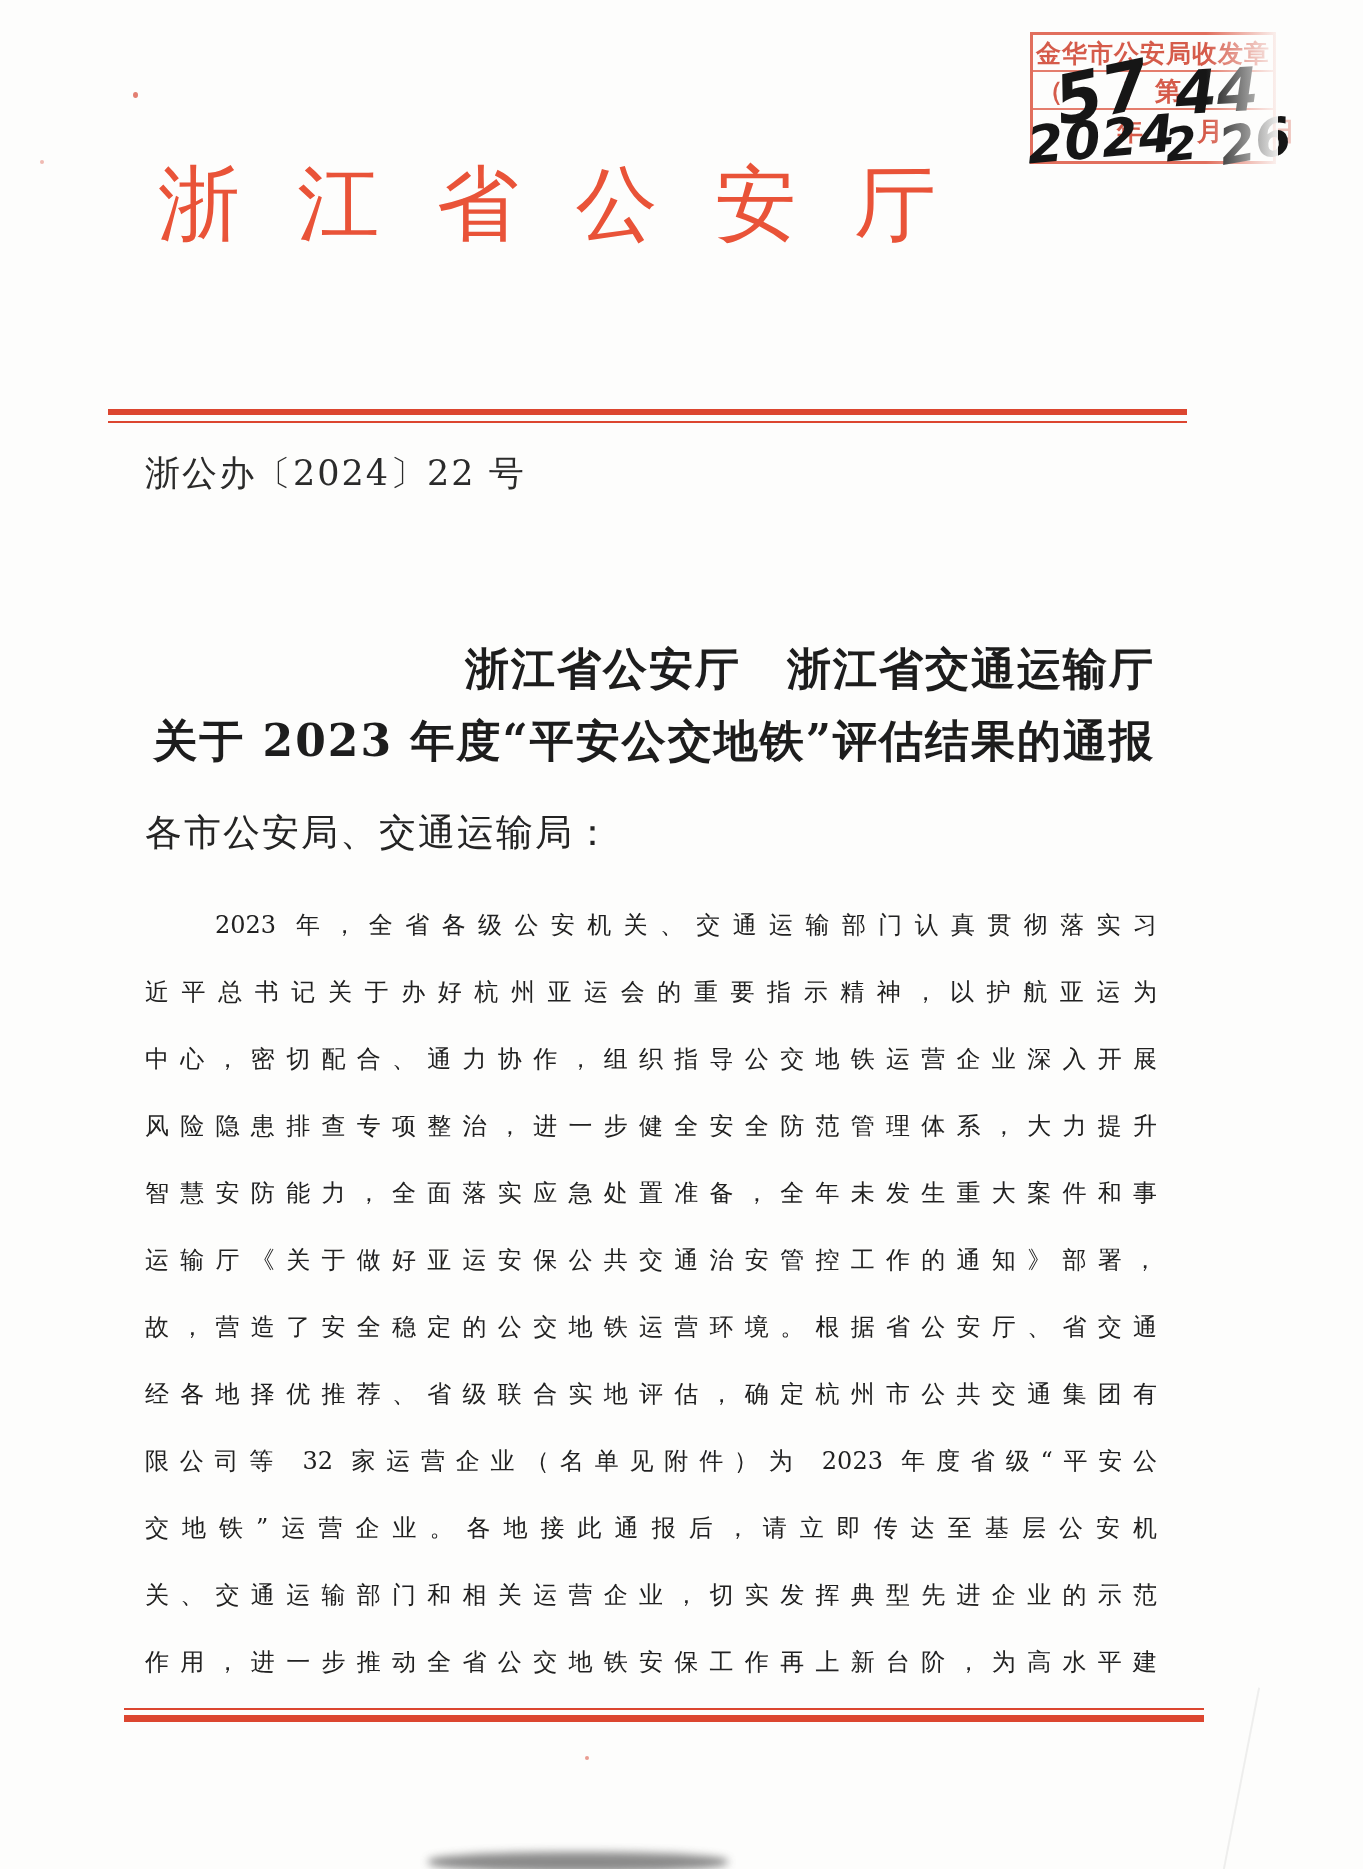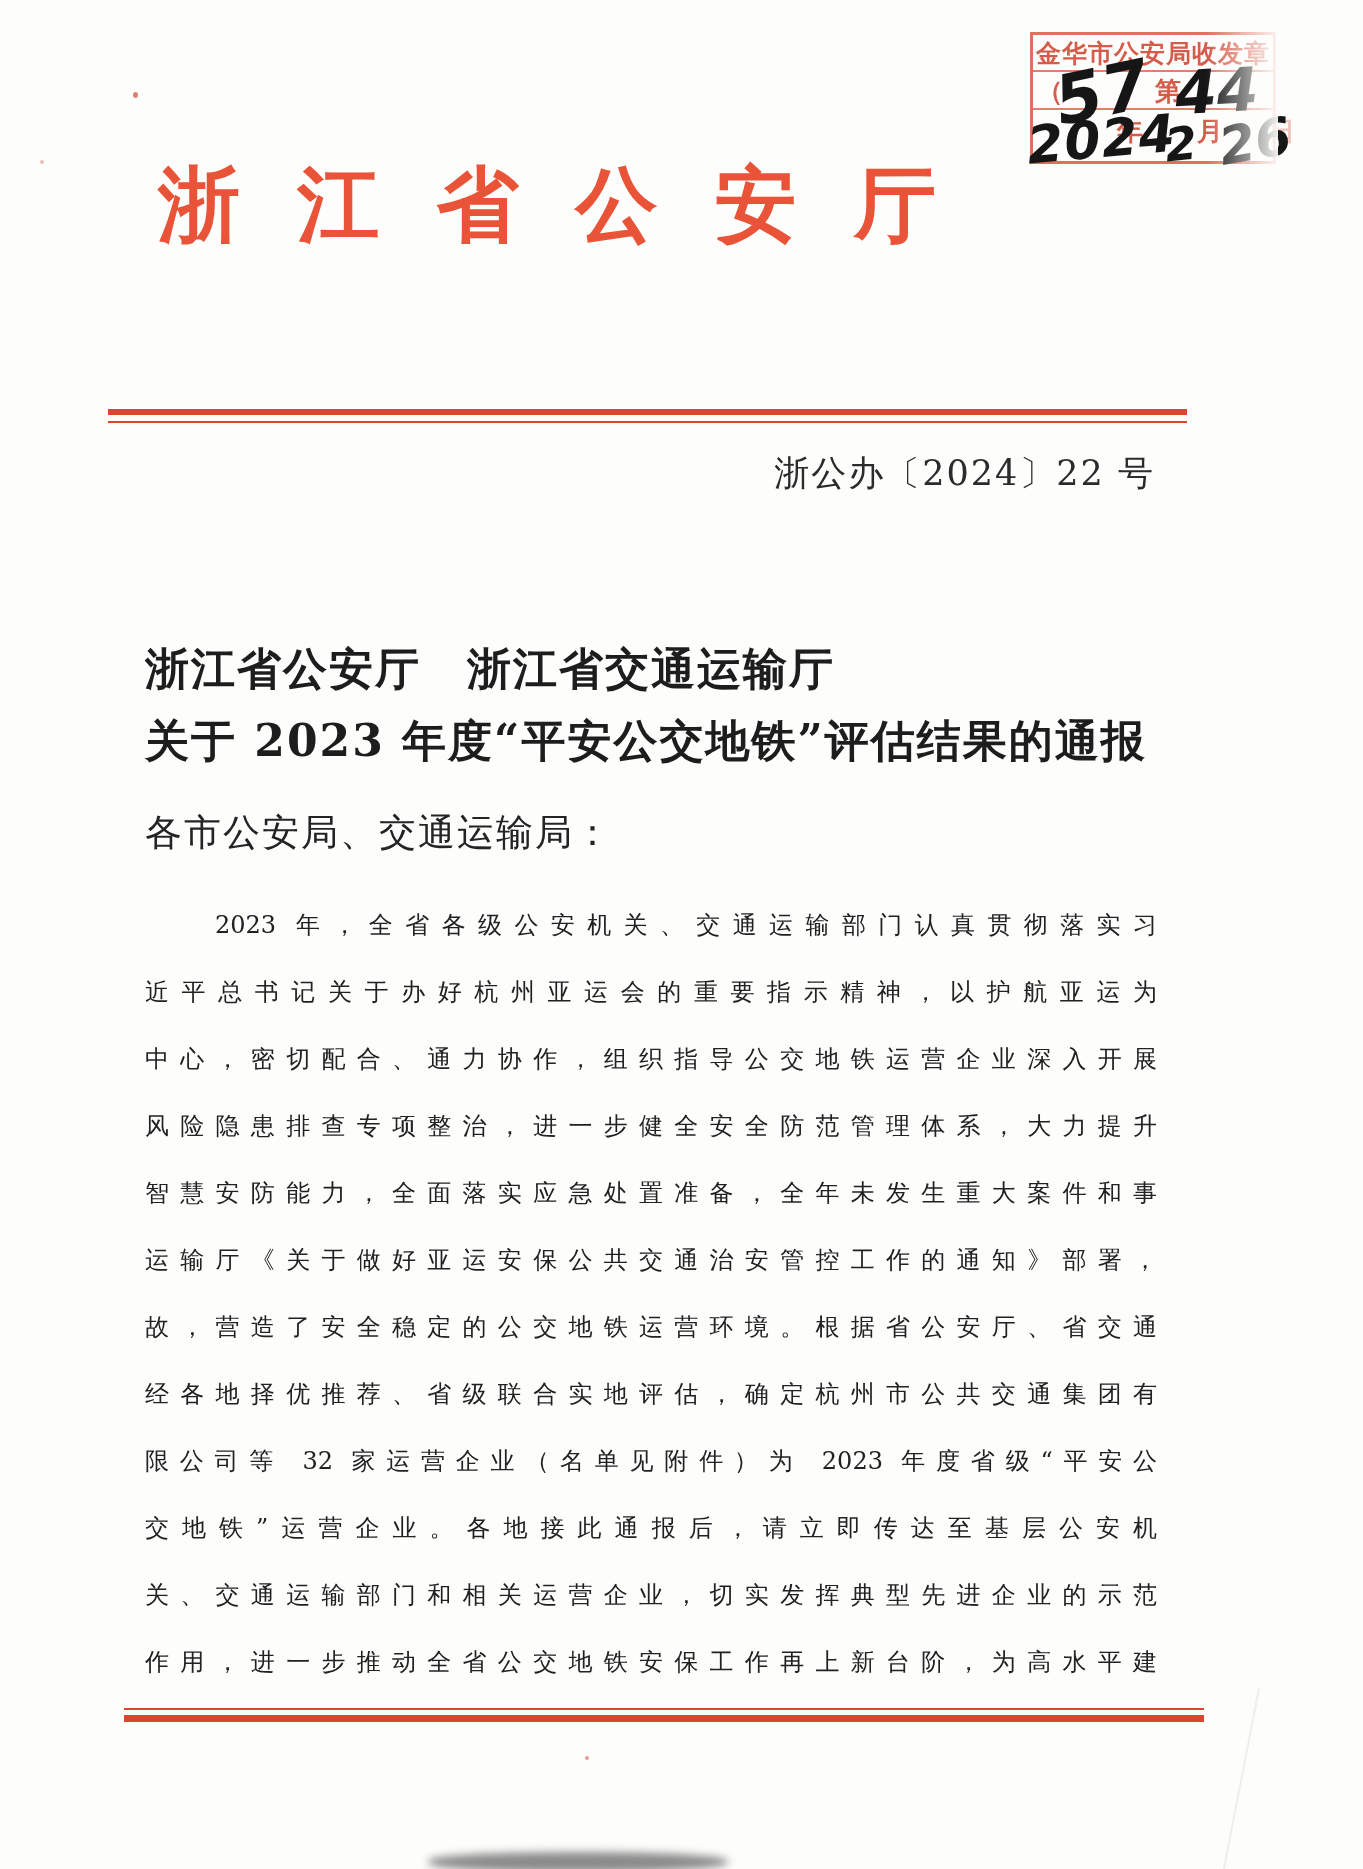--- a/index.html
+++ b/index.html
@@ -29,38 +29,38 @@
     font-style:italic;font-weight:600;line-height:1;white-space:nowrap;
   }
   .hw-serial{left:22px;top:24px;font-size:68px;transform:rotate(-12deg);}
   .hw-number{left:142px;top:26px;font-size:60px;transform:rotate(-3deg);}
   .hw-year{left:-6px;top:78px;font-size:52px;transform:rotate(-5deg);letter-spacing:1px;}
   .hw-month{left:132px;top:86px;font-size:46px;transform:rotate(-6deg);}
   .hw-day{left:186px;top:80px;font-size:52px;transform:rotate(-10deg);}
 
   
   .letterhead{
-    position:absolute;left:158px;top:153px;width:778px;color:#e95338;font-weight:700;
+    position:absolute;left:158px;top:153px;width:778px;color:#e95338;font-weight:400;
     font-size:82px;line-height:102px;
   }
   .lh-line{text-align:justify;text-align-last:justify;text-justify:inter-character;height:102px;}
 
   .rule{position:absolute;background:#dc4630;}
   .rule-top-thick{left:108px;top:409px;width:1079px;height:6px;}
   .rule-top-thin{left:108px;top:421px;width:1079px;height:2px;}
   .rule-bottom-thin{left:124px;top:1708px;width:1080px;height:2px;}
   .rule-bottom-thick{left:124px;top:1715px;width:1080px;height:7px;}
 
   .doc-number{
-    position:absolute;left:145px;top:452px;width:1010px;text-align:right;
+    position:absolute;left:145px;top:452px;width:1010px;
     font-size:35px;line-height:42px;color:#2b2b2b;letter-spacing:2px;
   }
 
   .title-block{
-    position:absolute;left:145px;top:633px;width:1010px;text-align:left;
+    position:absolute;left:145px;top:633px;width:1010px;text-align:right;
     color:#1d1d1d;font-weight:700;font-size:44px;line-height:72px;letter-spacing:2px;
   }
 
   .salutation{
     position:absolute;left:145px;top:810px;width:1010px;
     font-size:37px;line-height:46px;color:#242424;letter-spacing:2px;
   }
 
   .body-block{
     position:absolute;left:145px;top:892px;width:1012px;

